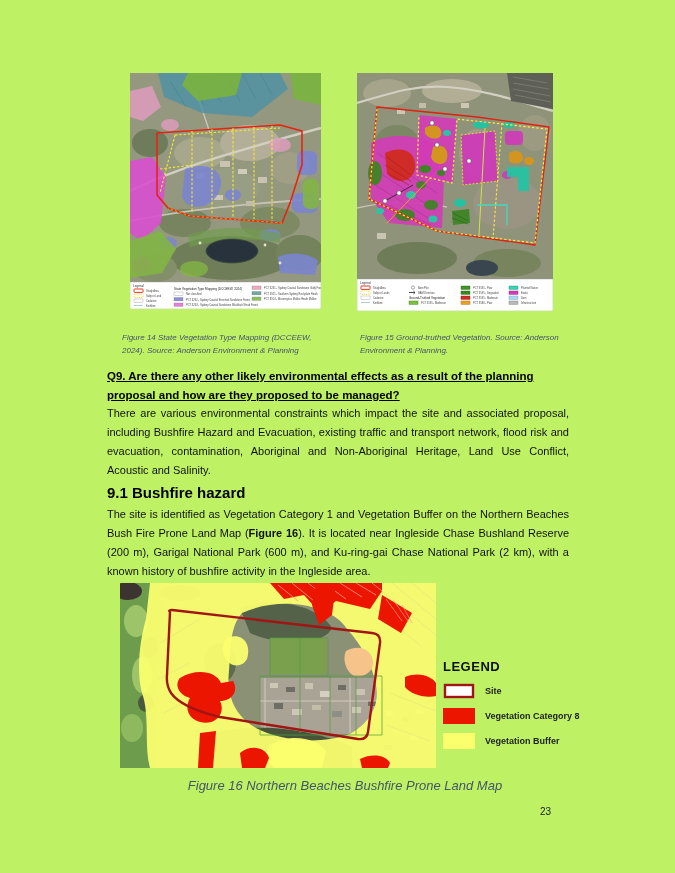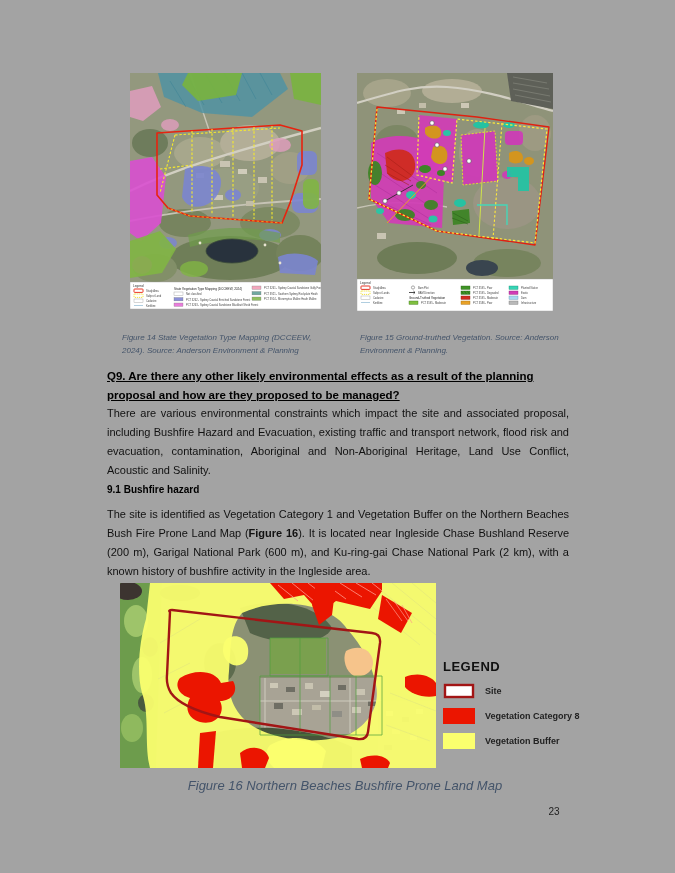--- a/index.html
+++ b/index.html
@@ -1,33 +1,33 @@
 <!DOCTYPE html>
 <html><head>
 <meta charset="utf-8">
 <style>
   html,body{margin:0;padding:0;background:#e8e8e8;}
   #page{
-    position:relative;width:675px;height:873px;background:#a3a3a3;
+    position:relative;width:675px;height:873px;background:#bef264;
     font-family:"Liberation Sans", sans-serif;color:#000;overflow:hidden;
     margin:0 auto;box-shadow:0 0 4px rgba(0,0,0,.25);
   }
   .abs{position:absolute;}
   .caption{
     font-size:8px;line-height:13px;font-style:italic;color:#44546A;
     font-family:"Liberation Sans", sans-serif;
   }
   .q-heading{
     font-size:11.5px;font-weight:bold;line-height:19px;color:#000;
   }
   .body-text{
     font-size:11px;line-height:19px;text-align:justify;color:#111;
   }
   .sec-heading{
-    font-size:10px;font-weight:bold;color:#000;
+    font-size:15px;font-weight:bold;color:#000;
   }
   .fig16-legend-title{
     font-size:13px;font-weight:bold;letter-spacing:.5px;color:#111;
   }
   .fig16-row{display:flex;align-items:center;margin-top:9px;}
   .fig16-row .lab{font-size:9px;font-weight:bold;color:#222;margin-left:10px;white-space:nowrap;}
   .pagenum{font-size:10px;color:#222;}
   svg text{font-family:"Liberation Sans", sans-serif;}
 </style>
 </head>
@@ -337,15 +337,15 @@
     <div class="fig16-row">
       <svg width="32" height="16">
         <rect x="0" y="0" width="32" height="16" fill="#FBFF6E"></rect>
       </svg>
       <span class="lab">Vegetation Buffer</span>
     </div>
   </div>
 
   <div class="abs caption" style="left:95px;top:779px;width:500px;text-align:center;font-size:13px;">Figure 16 Northern Beaches Bushfire Prone Land Map</div>
 
-  <div class="abs pagenum" style="left:540px;top:806px;width:28px;text-align:center;">23</div>
+  <div class="abs pagenum" style="left:540px;top:806px;width:28px;text-align:left;">23</div>
 
 </div>
 
 </body></html>

